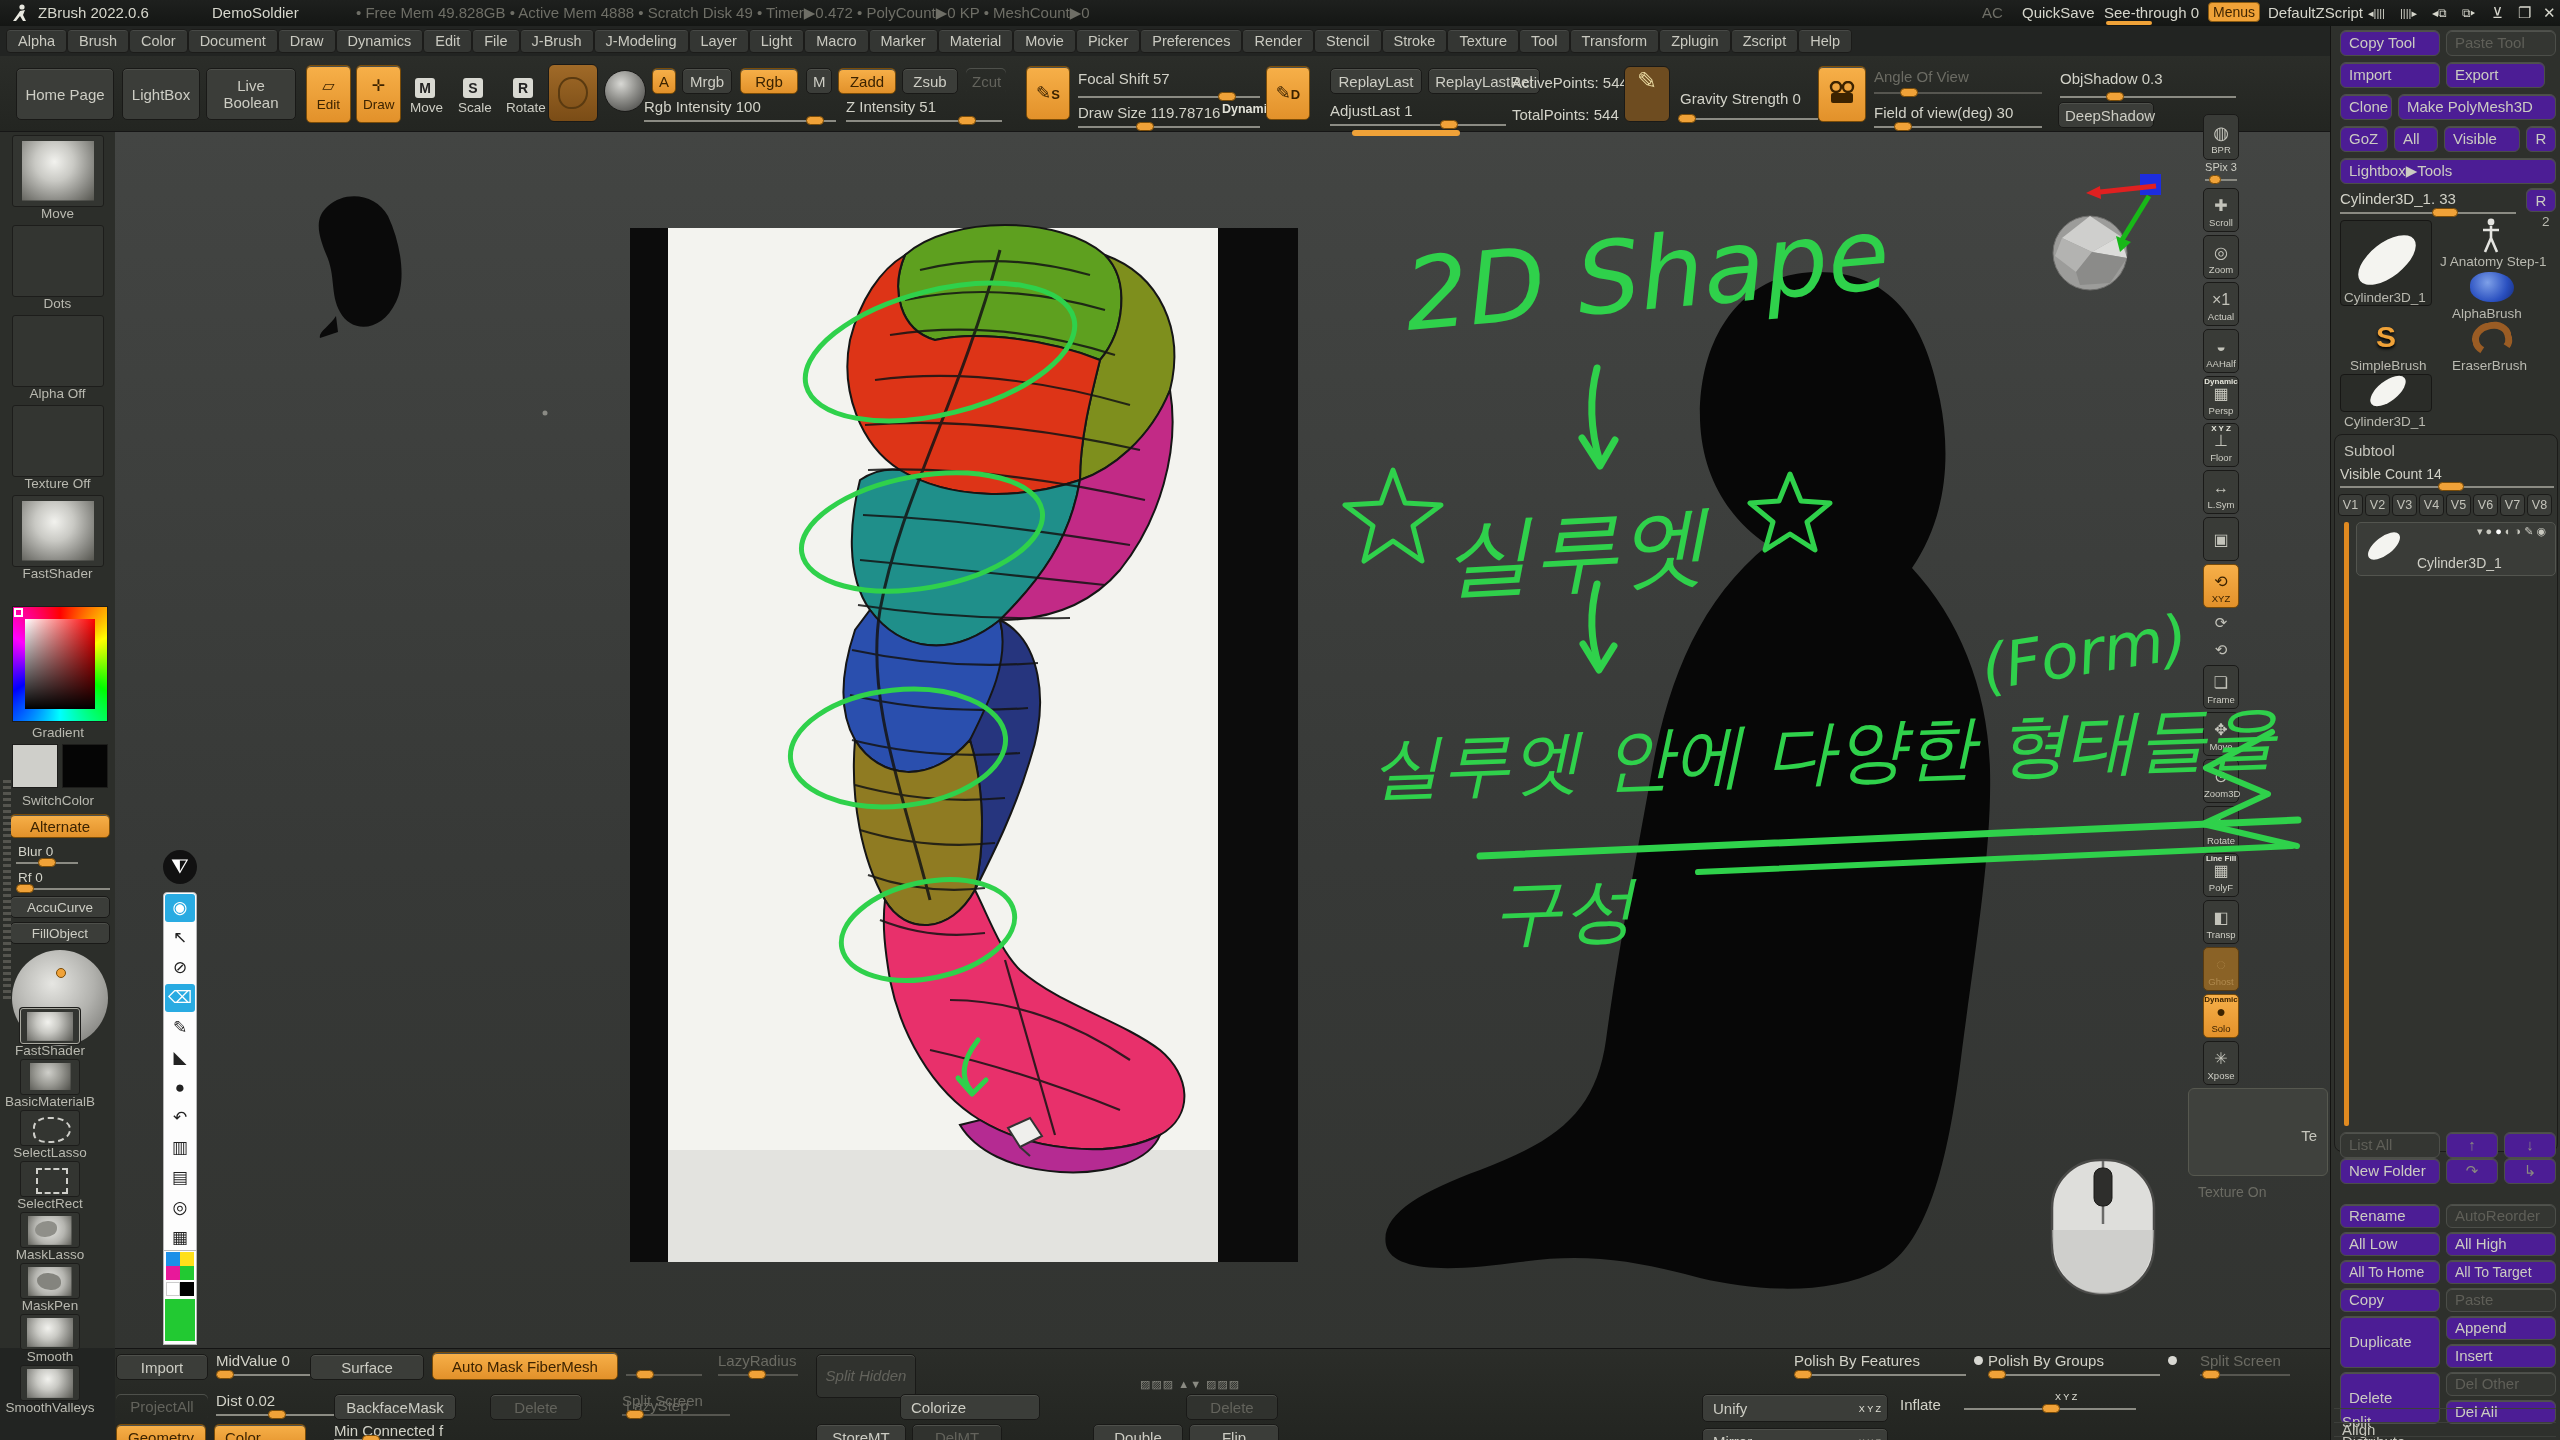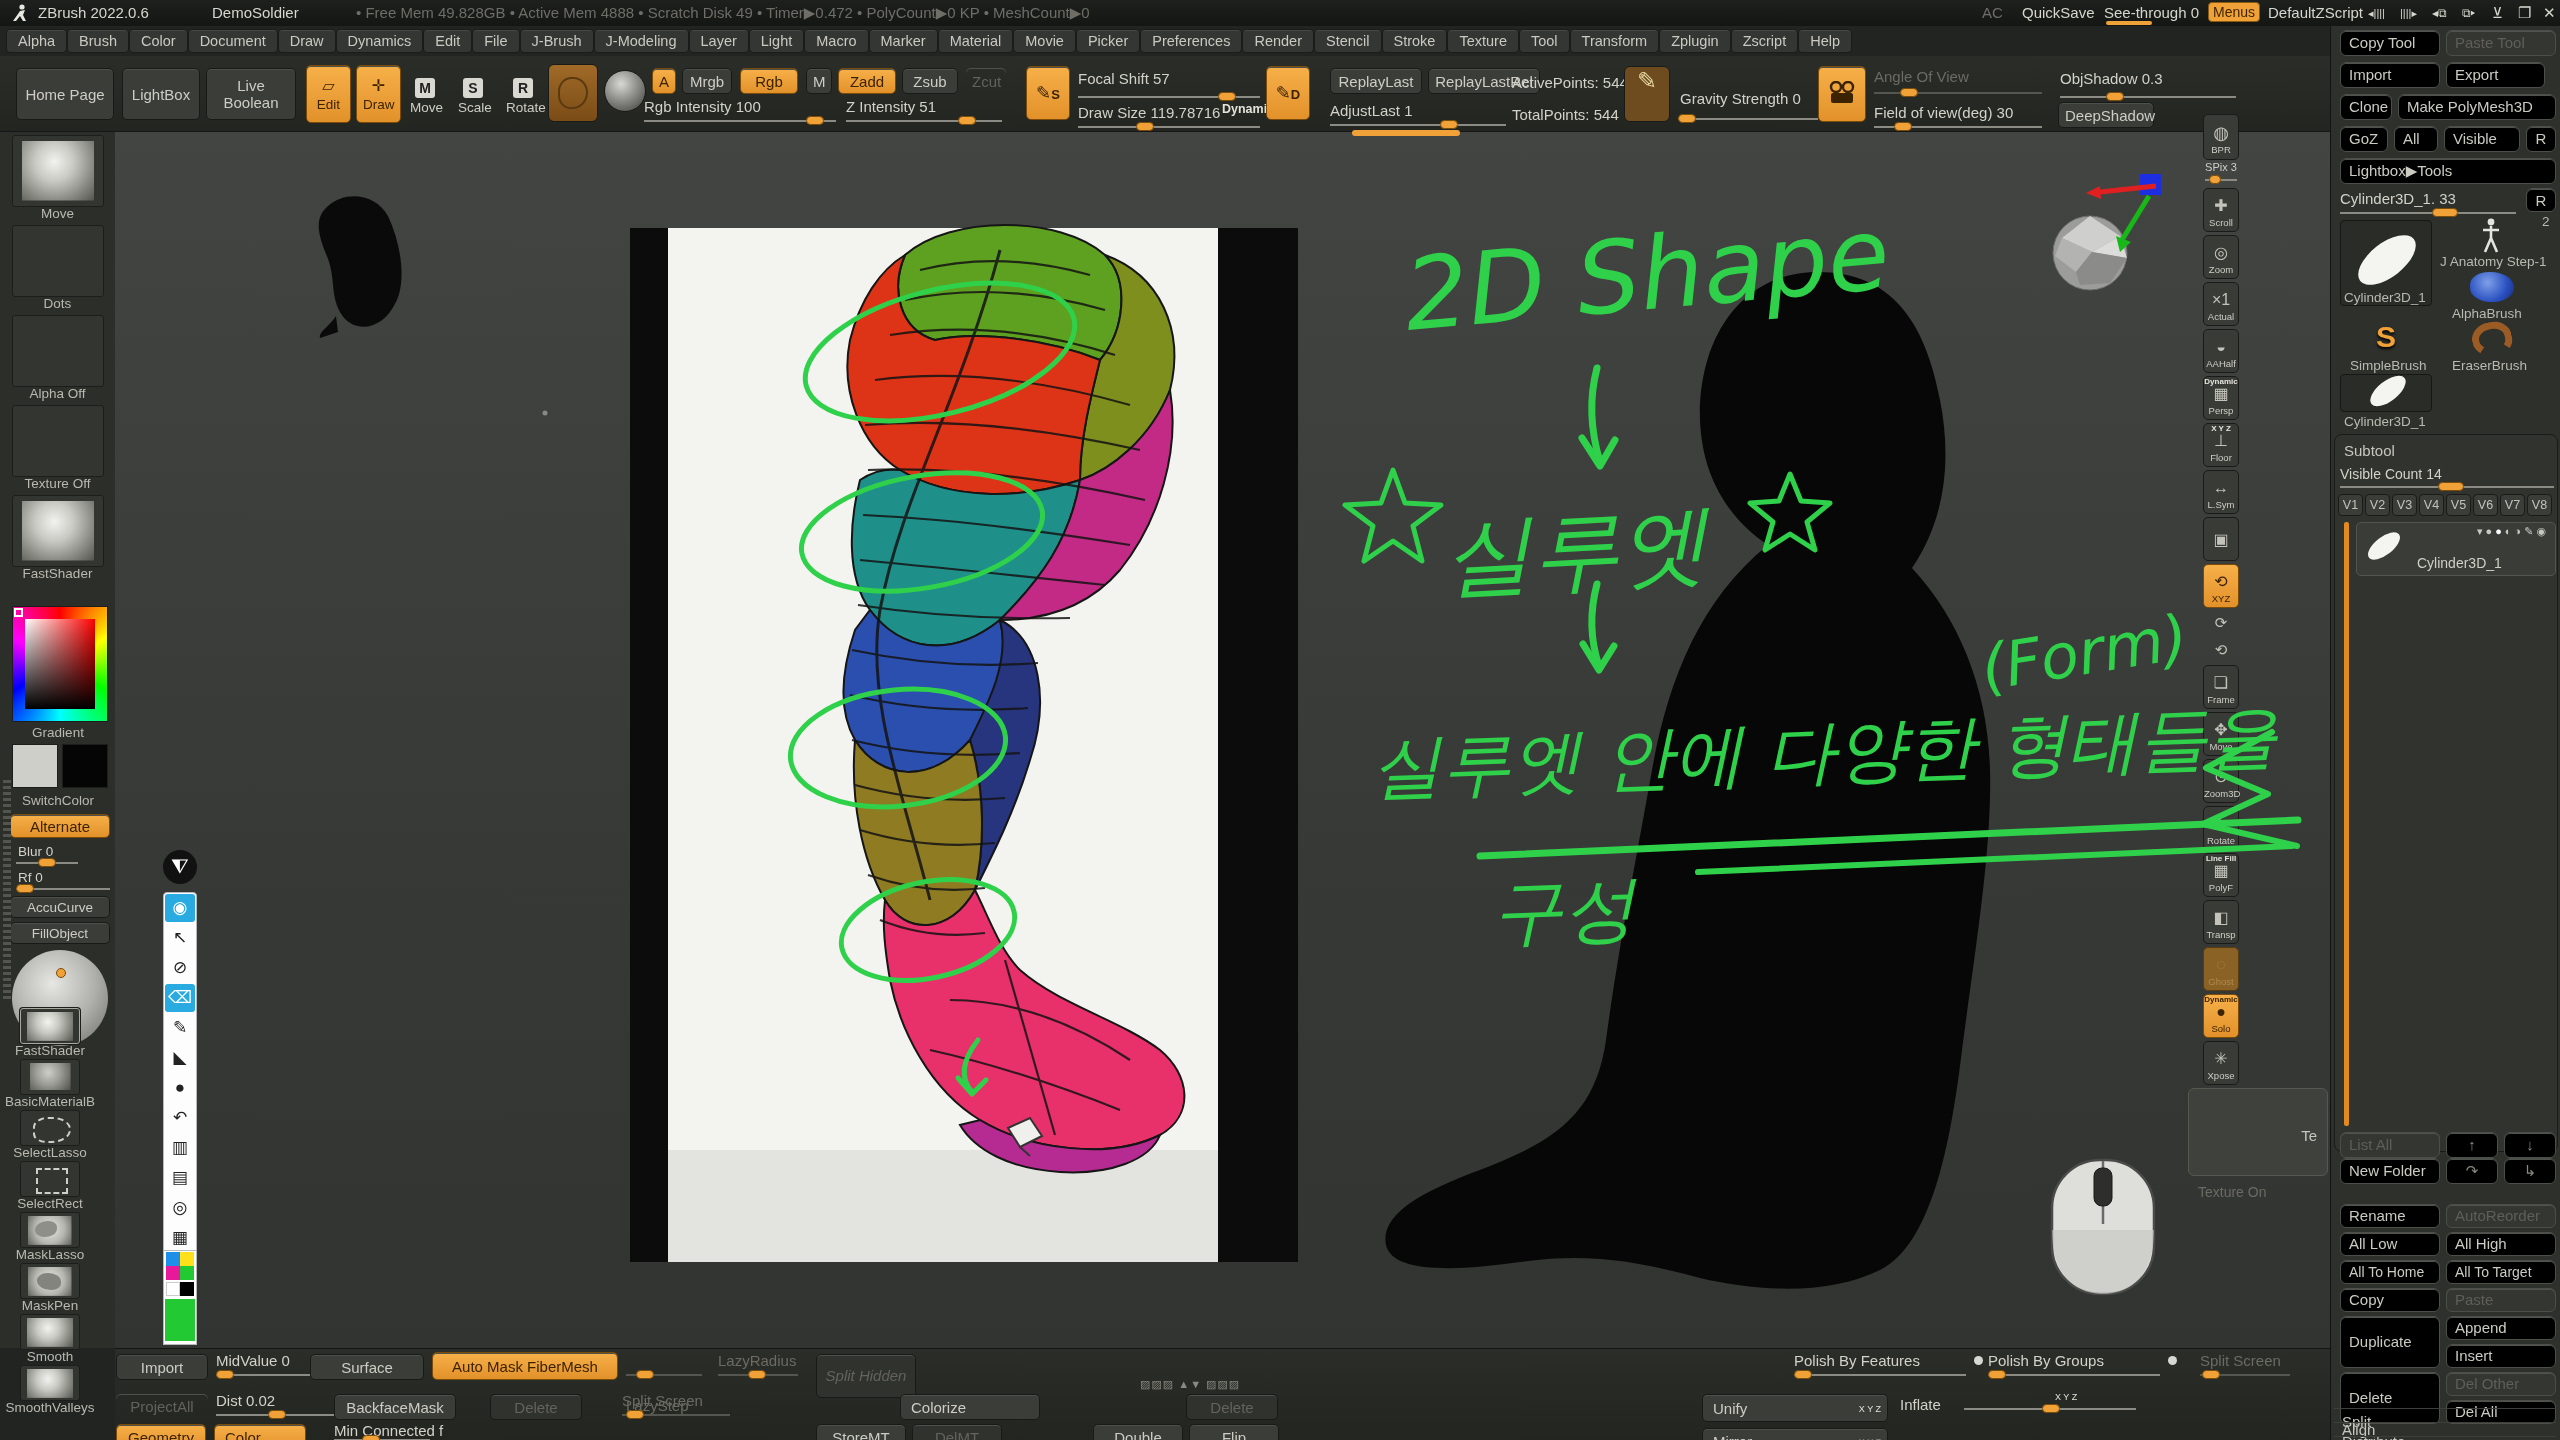--- a/index.html
+++ b/index.html
@@ -62,21 +62,21 @@
   .sbtn .slab{display:block;font-size:9.5px;line-height:10px;color:#cecec5;}
   .sbtn .stop{position:absolute;top:0;left:0;right:0;font-size:8px;font-weight:bold;color:#e4e4da;line-height:9px;}
   .sbtn.on{background:linear-gradient(#f7b049,#e2912a);border-color:#7a4c08;color:#3c2300;}
   .sbtn.on .slab,.sbtn.on .stop{color:#3c2300;}
   .sbtn.ghost{background:#8a6226;border-color:#5a3c10;color:#b08a4e;}
   .sbtn.ghost .slab{color:#b08a4e;}
   .sbtn.bare{height:24px;background:transparent;border:none;box-shadow:none;}
   .sbtn.bare .sicon{font-size:15px;line-height:22px;margin:0;}
   
   #rightpanel{left:2330px;top:26px;width:230px;height:1414px;background:#2e302c;border-left:1px solid #131311;}
-  .rb{position:absolute;background:#000000;border:1px solid #4c4e49;border-radius:6px;color:#cbcbc2;font-size:15px;line-height:24px;text-align:left;padding:0 8px;box-shadow:inset 0 1px 0 #50524d;}
+  .rb{position:absolute;background:#4c1d95;border:1px solid #4c4e49;border-radius:6px;color:#cbcbc2;font-size:15px;line-height:24px;text-align:left;padding:0 8px;box-shadow:inset 0 1px 0 #50524d;}
   .rb.dim{color:#5f5f58;background:#34363ttp2;}
   .rb.dim{color:#5f5f58;background:#343632;}
   .rb.ctr{text-align:center;padding:0;}
   .rsec{position:absolute;color:#c6c6bd;font-size:15px;}
   .rowhdr{position:absolute;left:2334px;width:222px;height:26px;border-top:1px solid #3d3f3b;color:#c6c6bd;font-size:15px;line-height:26px;padding-left:8px;}
   .tthumb{position:absolute;background:#2a2c28;border:1px solid #17
 
 
 
 

